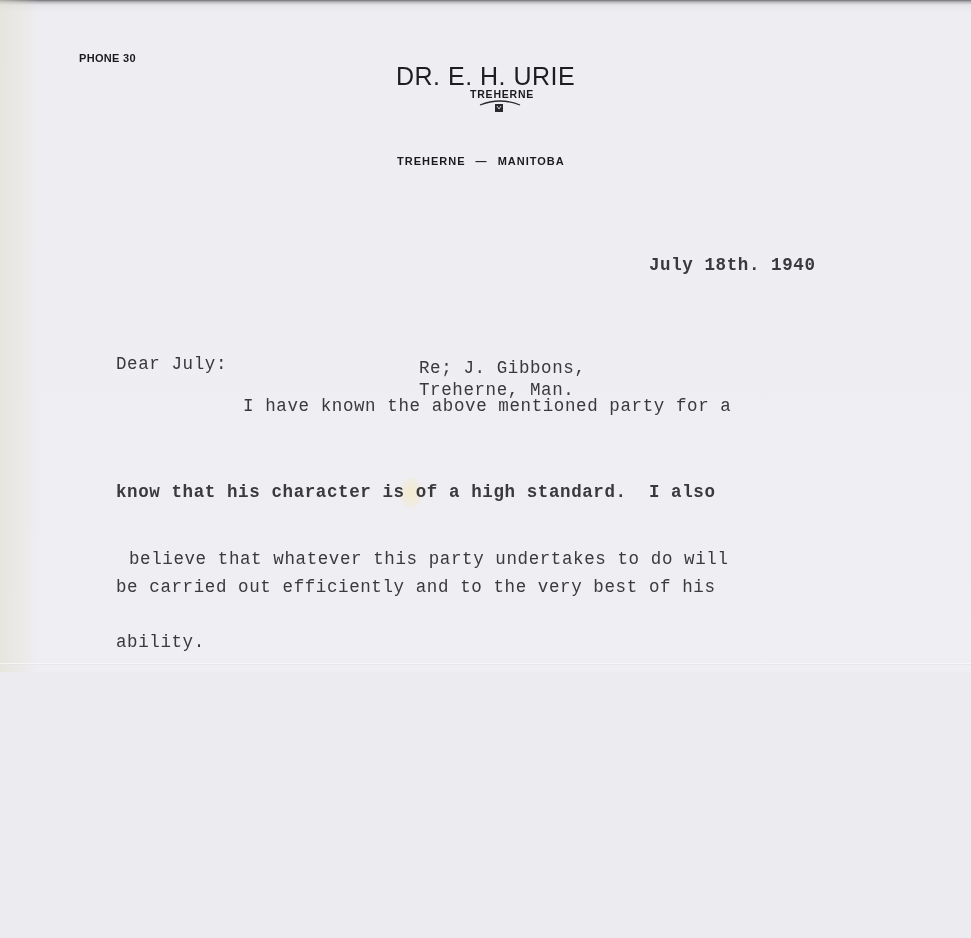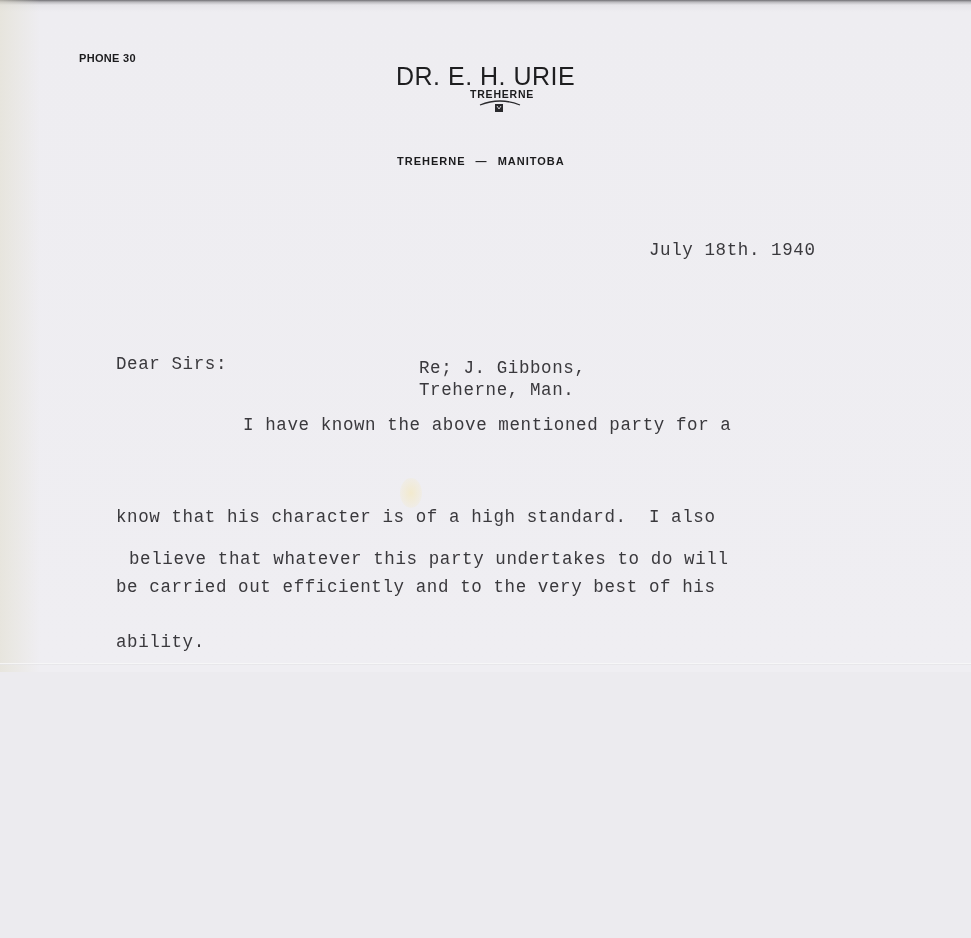--- a/index.html
+++ b/index.html
@@ -96,29 +96,29 @@
     }
     .location {
       position: absolute;
       left: 397px;
       top: 155px;
       font-size: 11px;
       font-weight: bold;
       letter-spacing: 1px;
       word-spacing: 6px;
     }
-    .date   { position: absolute; left: 649px; top: 240px; }
+    .date   { position: absolute; left: 649px; top: 255px; font-weight: bold; }
     .salutation-1 { position: absolute; left: 116px; top: 313px; }
     .salutation-2 { position: absolute; left: 116px; top: 354px; }
     .re-1   { position: absolute; left: 419px; top: 358px; }
     .re-2   { position: absolute; left: 419px; top: 380px; }
     .body-line { position: absolute; left: 116px; }
-    .l1 { top: 415px; left: 243px; }
+    .l1 { top: 396px; left: 243px; }
     .l2 { top: 464px; }
-    .l3 { top: 507px; }
+    .l3 { top: 482px; font-weight: bold; }
     .l4 { top: 549px; margin-left: 13px; }
     .l5 { top: 577px; text-align: center; }
     .l6 { top: 632px; text-align: right; }
     .closing { position: absolute; left: 505px; top: 739px; }
     .signature {
       position: absolute;
       left: 518px;
       top: 770px;
     }
   </style>
@@ -137,21 +137,21 @@
     <path d="M1 7 Q21 -1 41 7" stroke="#2a2a2d" stroke-width="1.3" fill="none"></path>
   </svg>
   <svg class="emblem" width="8" height="8" viewBox="0 0 8 8">
     <rect x="0" y="0" width="8" height="8" fill="#2a2a2d"></rect>
     <path d="M2 2 L4 5 L6 2" stroke="#d8d7db" stroke-width="1" fill="none"></path>
   </svg>
 
   <div class="location sans"><span>TREHERNE</span> <span>—</span> <span>MANITOBA</span></div>
 
   <div class="date mono">July 18th. 1940</div>
-  <div class="salutation-2 mono">Dear Sirs:</div>
+  <div class="salutation-2 mono">Dear July:</div>
   <div class="re-1 mono">Re; J. Gibbons,</div>
   <div class="re-2 mono">Treherne, Man.</div>
 
   <div class="body-line l1 mono">I have known the above mentioned party for a</div>
   <div class="body-line l3 mono">know that his character is of a high standard.  I also</div>
   <div class="body-line l4 mono">believe that whatever this party undertakes to do will</div>
   <div class="body-line l5 mono">be carried out efficiently and to the very best of his</div>
   <div class="body-line l6 mono">ability.</div>
 
   <div class="closing mono">Yours truly,</div>

